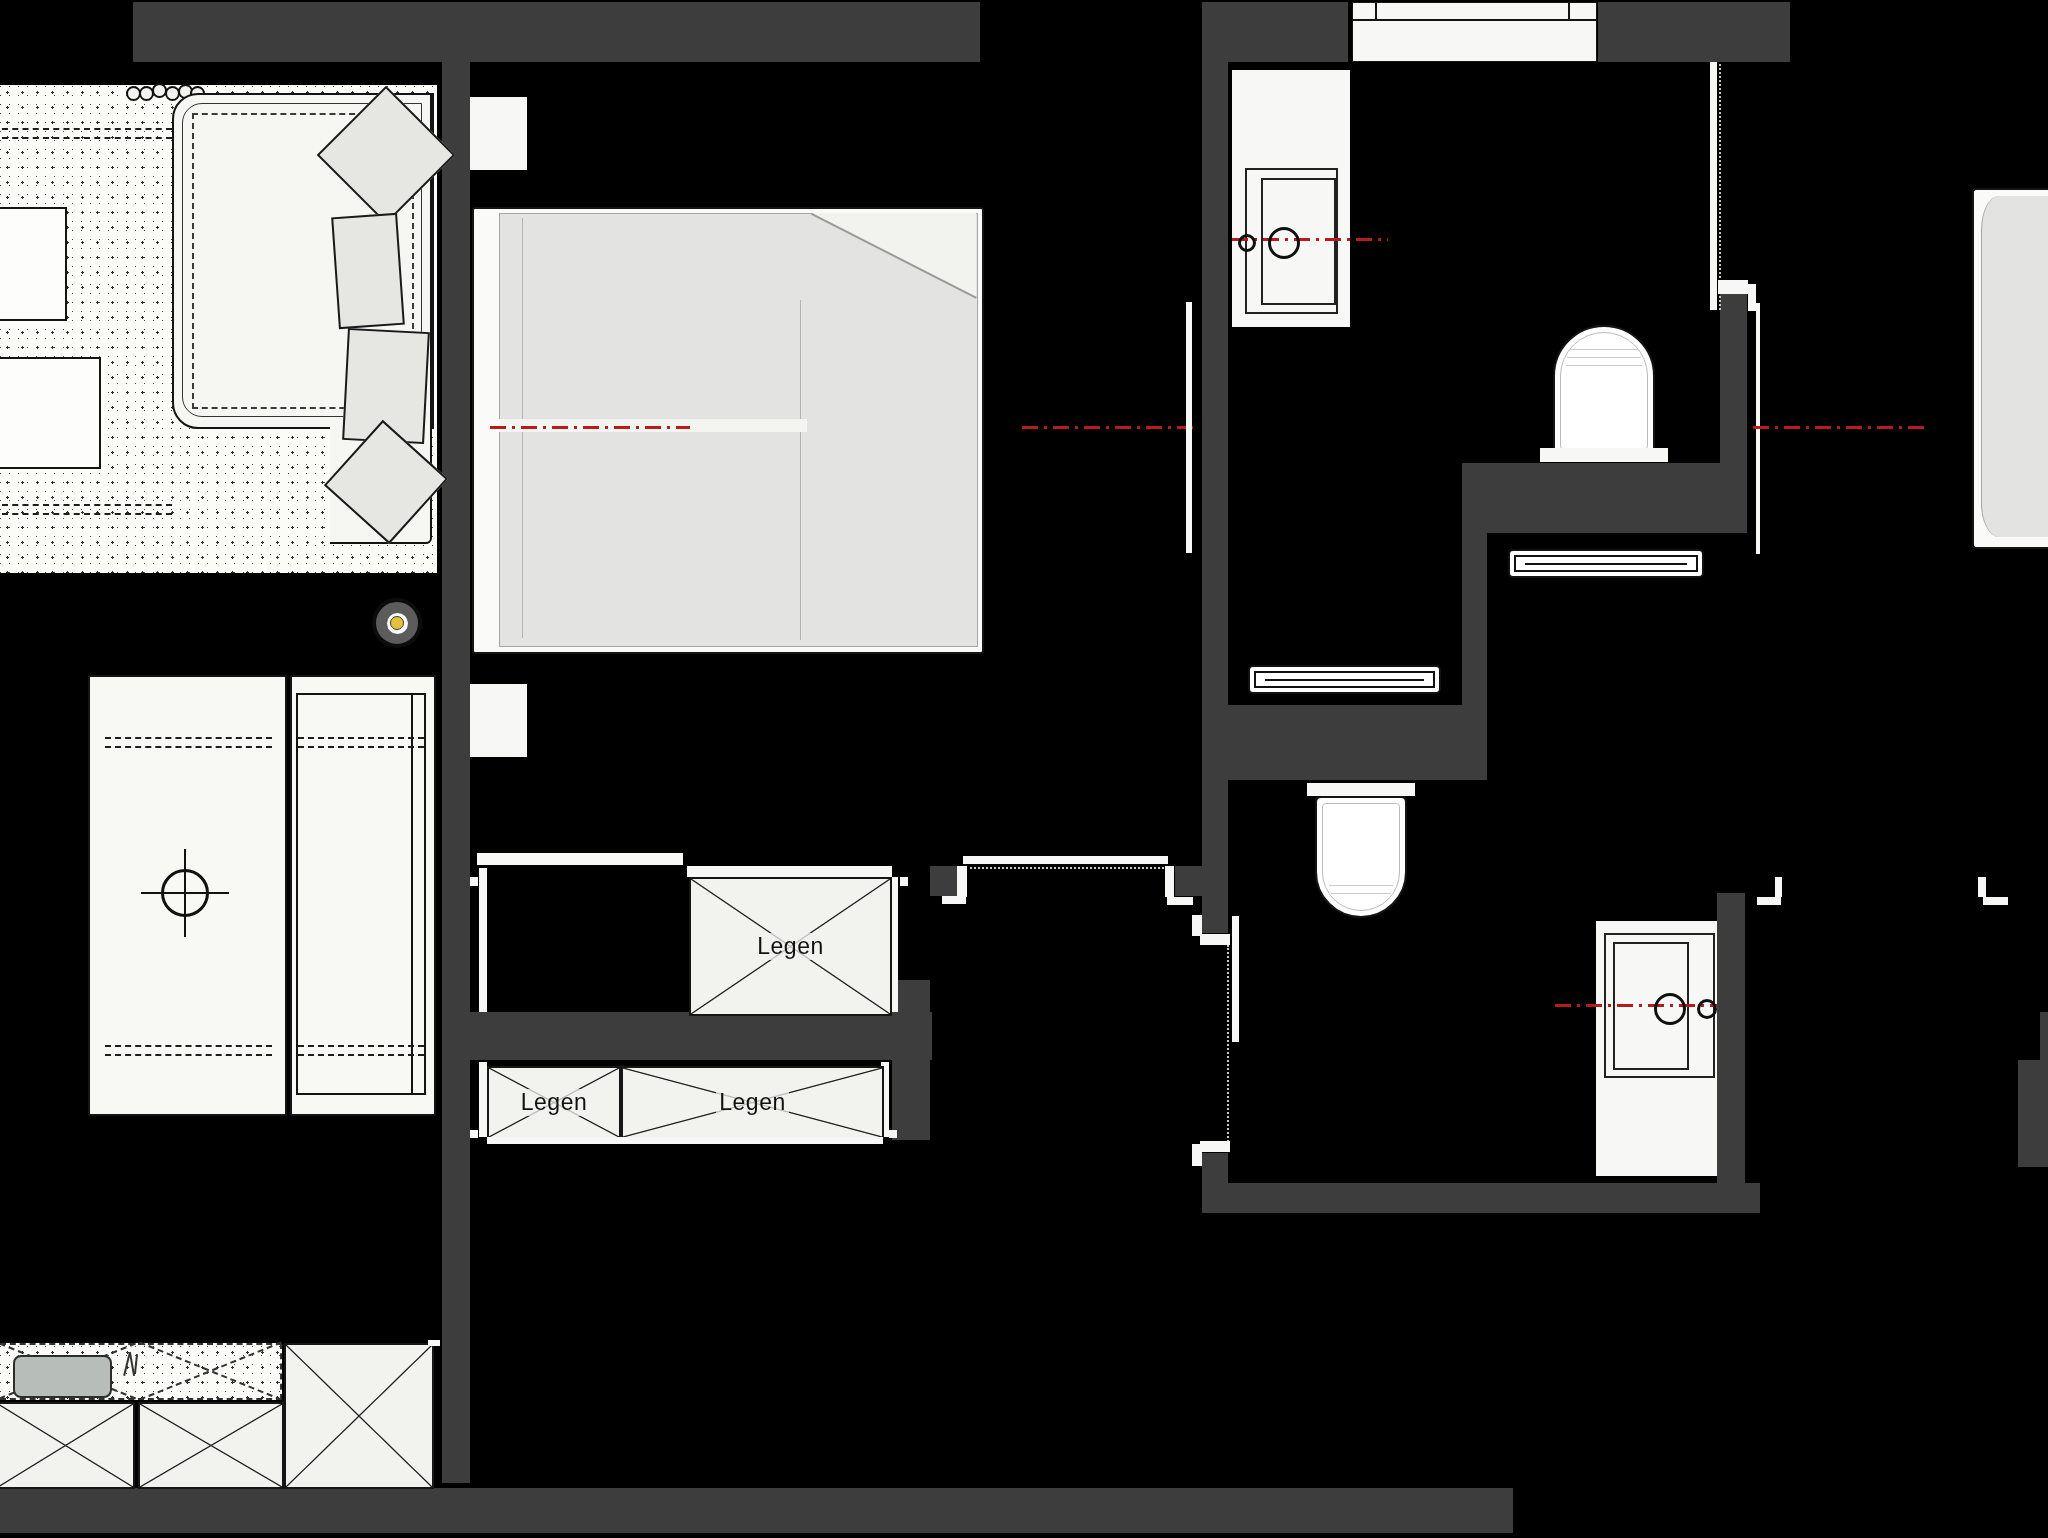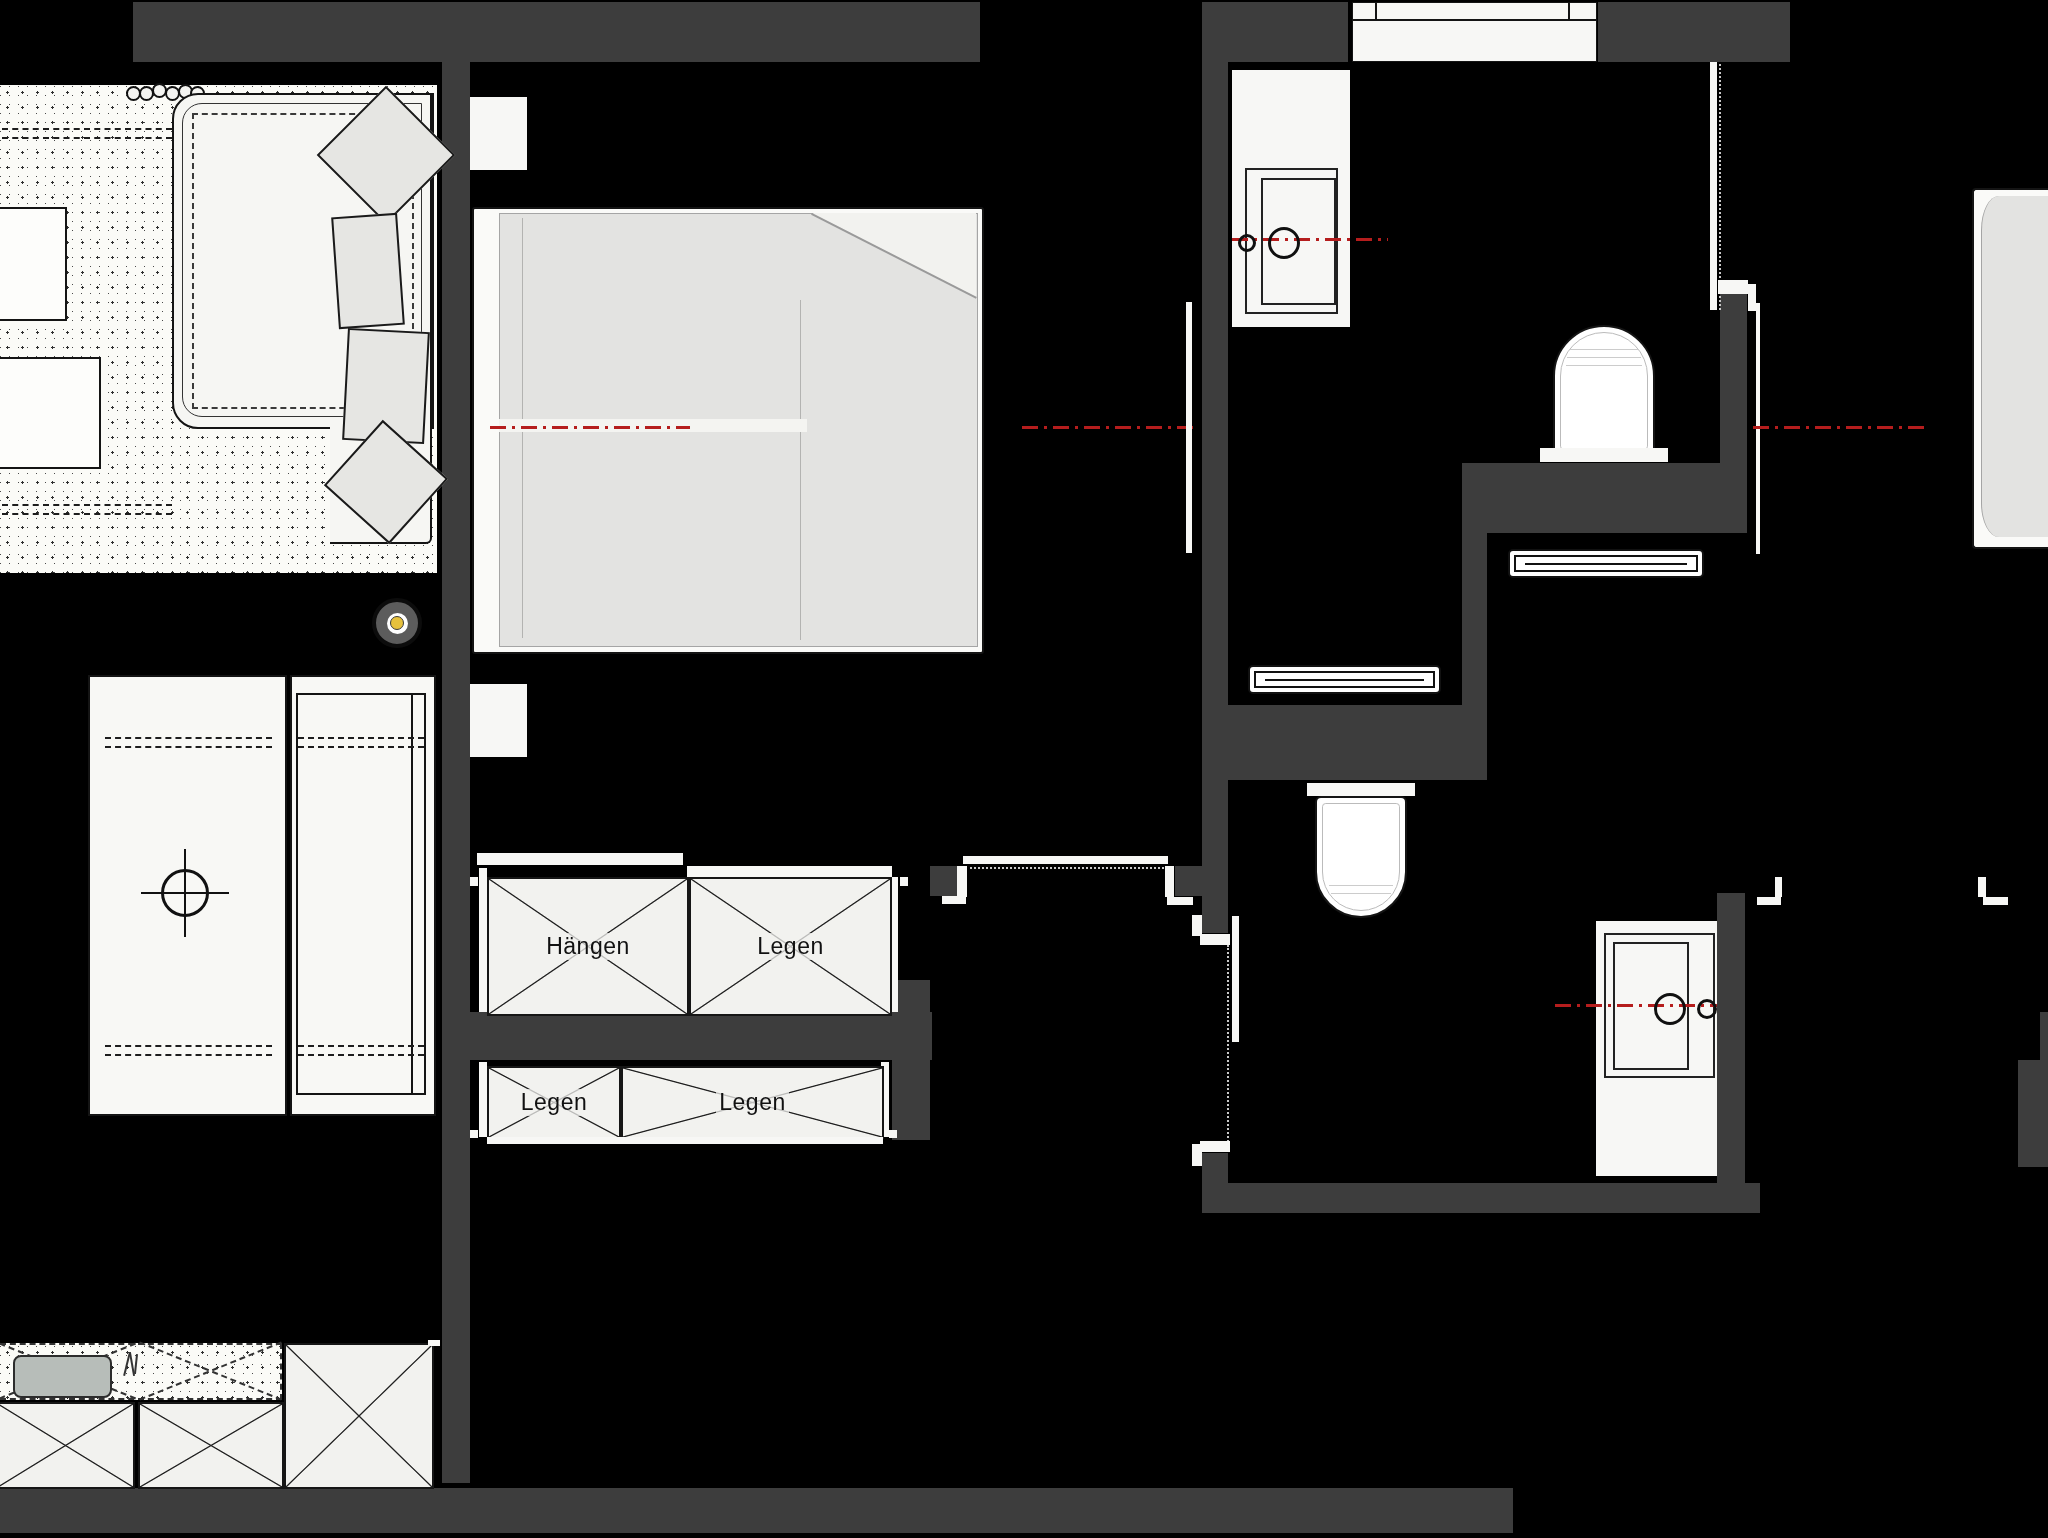--- a/index.html
+++ b/index.html
@@ -103,23 +103,20 @@
   <div class="redline" style="left:1022px;top:426px;width:176px;"></div>
 
   <div class="white" style="left:1186px;top:302px;width:6px;height:251px;"></div>
 
   <div class="white" style="left:477px;top:853px;width:206px;height:12px;"></div>
   <div class="white" style="left:687px;top:866px;width:205px;height:11px;"></div>
   <div class="white" style="left:479px;top:868px;width:8px;height:144px;"></div>
   <div class="white" style="left:890px;top:877px;width:8px;height:135px;"></div>
   <div class="white" style="left:470px;top:877px;width:8px;height:9px;"></div>
   <div class="white" style="left:900px;top:877px;width:8px;height:9px;"></div>
-  <div class="xcell" style="left:487px;top:877px;width:198px;height:135px;">
-    <span class="xlabel">Hängen</span>
-  </div>
   <div class="xcell" style="left:689px;top:877px;width:199px;height:135px;">
     <span class="xlabel">Legen</span>
   </div>
 
   <div class="white" style="left:479px;top:1062px;width:8px;height:75px;"></div>
   <div class="white" style="left:881px;top:1062px;width:8px;height:75px;"></div>
   <div class="xcell" style="left:487px;top:1066px;width:130px;height:69px;">
     <span class="xlabel">Legen</span>
   </div>
   <div class="xcell" style="left:621px;top:1066px;width:259px;height:69px;">

